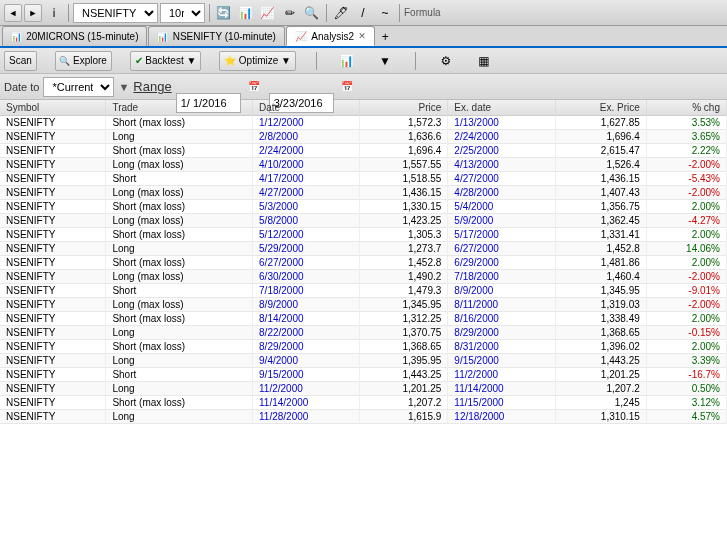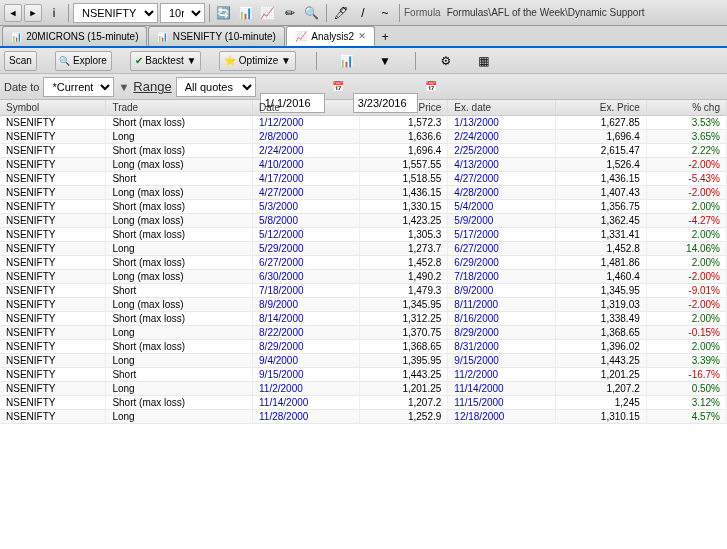--- a/index.html
+++ b/index.html
@@ -207,21 +207,20 @@
   <div class="icon-btn">📊</div>
   <div class="icon-btn">📈</div>
   <div class="icon-btn">✏</div>
   <div class="icon-btn">🔍</div>
   <div class="separator"></div>
   <div class="icon-btn">🖊</div>
   <div class="icon-btn">/</div>
   <div class="icon-btn">~</div>
   <div class="separator"></div>
   <span style="font-size:10px; color:#555;">Formula</span>
-  <span style="font-size:10px; color:#333; margin-left:4px;">Formulas\AFL of the Week\Dynamic Support</span>
 </div>
 
 <div class="tab-bar">
   <div class="tab">
     <span style="color:blue; font-weight:bold; font-size:9px;">📊</span>
     <span>20MICRONS (15-minute)</span>
   </div>
   <div class="tab">
     <span style="color:blue; font-weight:bold; font-size:9px;">📊</span>
     <span>NSENIFTY (10-minute)</span>
@@ -258,23 +257,20 @@
   <div class="icon-btn">▦</div>
 </div>
 
 <div class="toolbar-third">
   <span class="apply-label">Date to</span>
   <select class="apply-select">
     <option>*Current</option>
   </select>
   <div class="filter-icon">▼</div>
   <span class="range-label">Range</span>
-  <select class="range-select">
-    <option>All quotes</option>
-  </select>
   <input class="date-input" type="text" value="1/ 1/2016" style="">
   <div class="icon-btn" style="font-size:10px;">📅</div>
   <input class="date-input" type="text" value="3/23/2016" style="">
   <div class="icon-btn" style="font-size:10px;">📅</div>
 </div>
 
 <div class="table-container">
   <table>
     <thead>
       <tr>
@@ -474,20 +470,20 @@
     <td style="color:#0000cc">11/14/2000</td>
     <td class="right">1,207.2</td>
     <td style="color:#0000cc">11/15/2000</td>
     <td class="right">1,245</td>
     <td class="right" style="color:#006600">3.12%</td>
   </tr>
         <tr>
     <td>NSENIFTY</td>
     <td>Long</td>
     <td style="color:#0000cc">11/28/2000</td>
-    <td class="right">1,252.9</td>
+    <td class="right">1,615.9</td>
     <td style="color:#0000cc">12/18/2000</td>
     <td class="right">1,310.15</td>
     <td class="right" style="color:#006600">4.57%</td>
   </tr>
       </tbody>
   </table>
 </div>
 
 </body></html>

